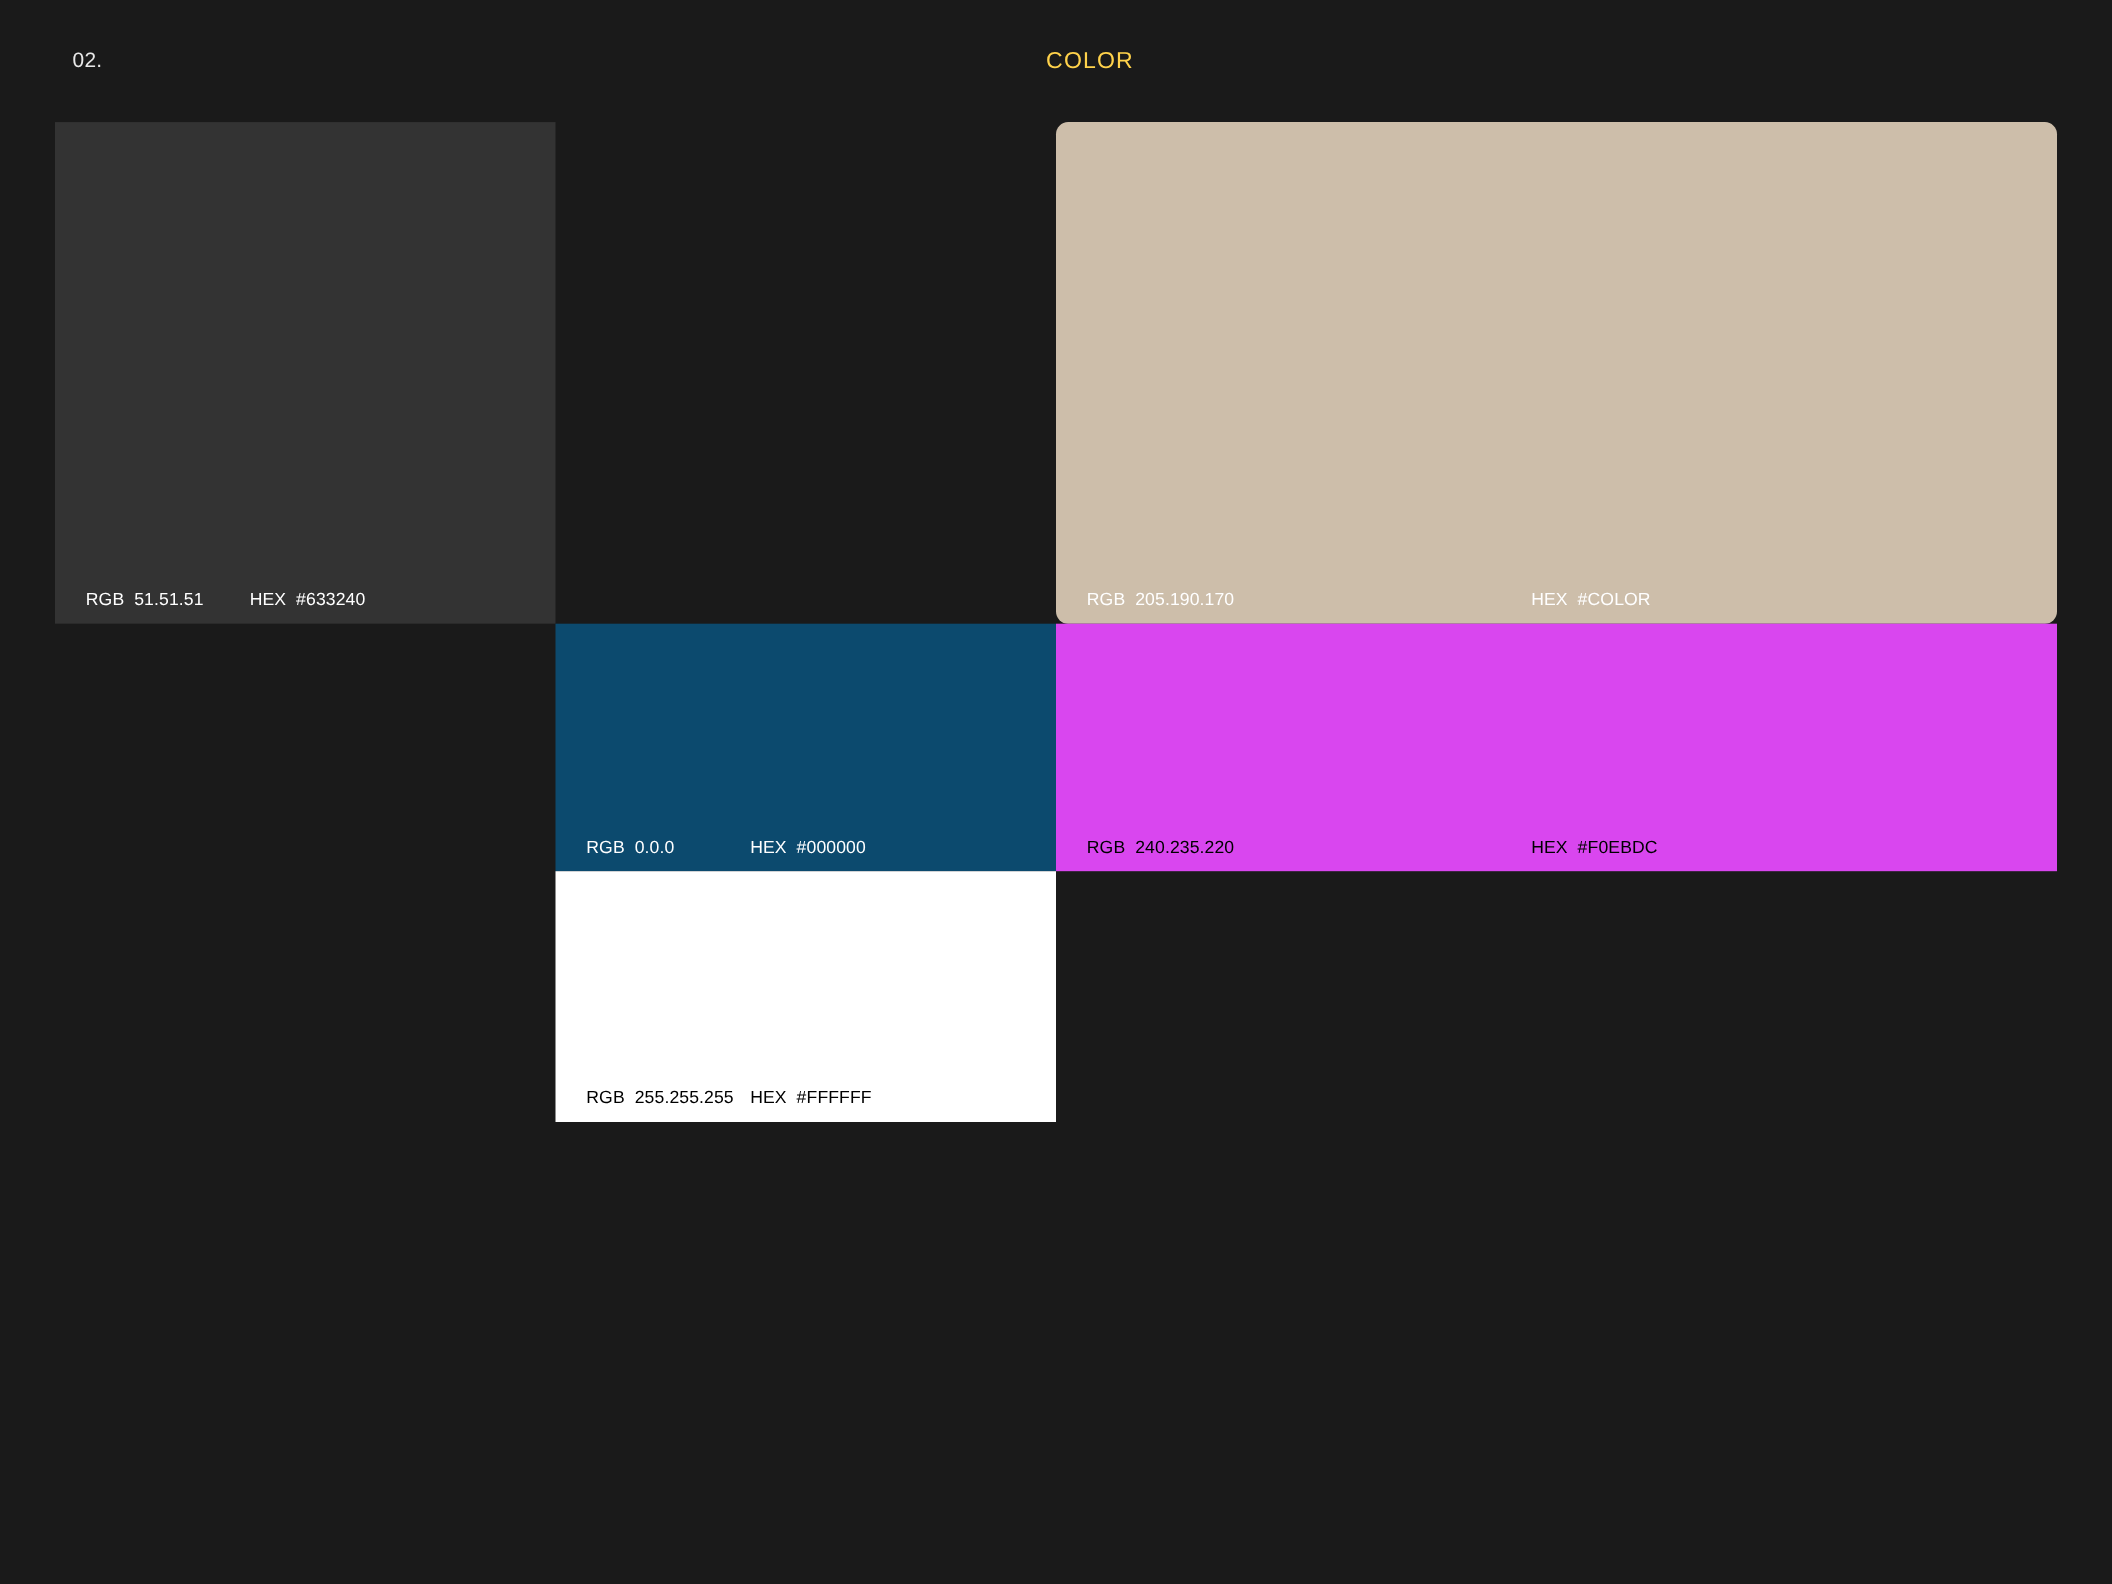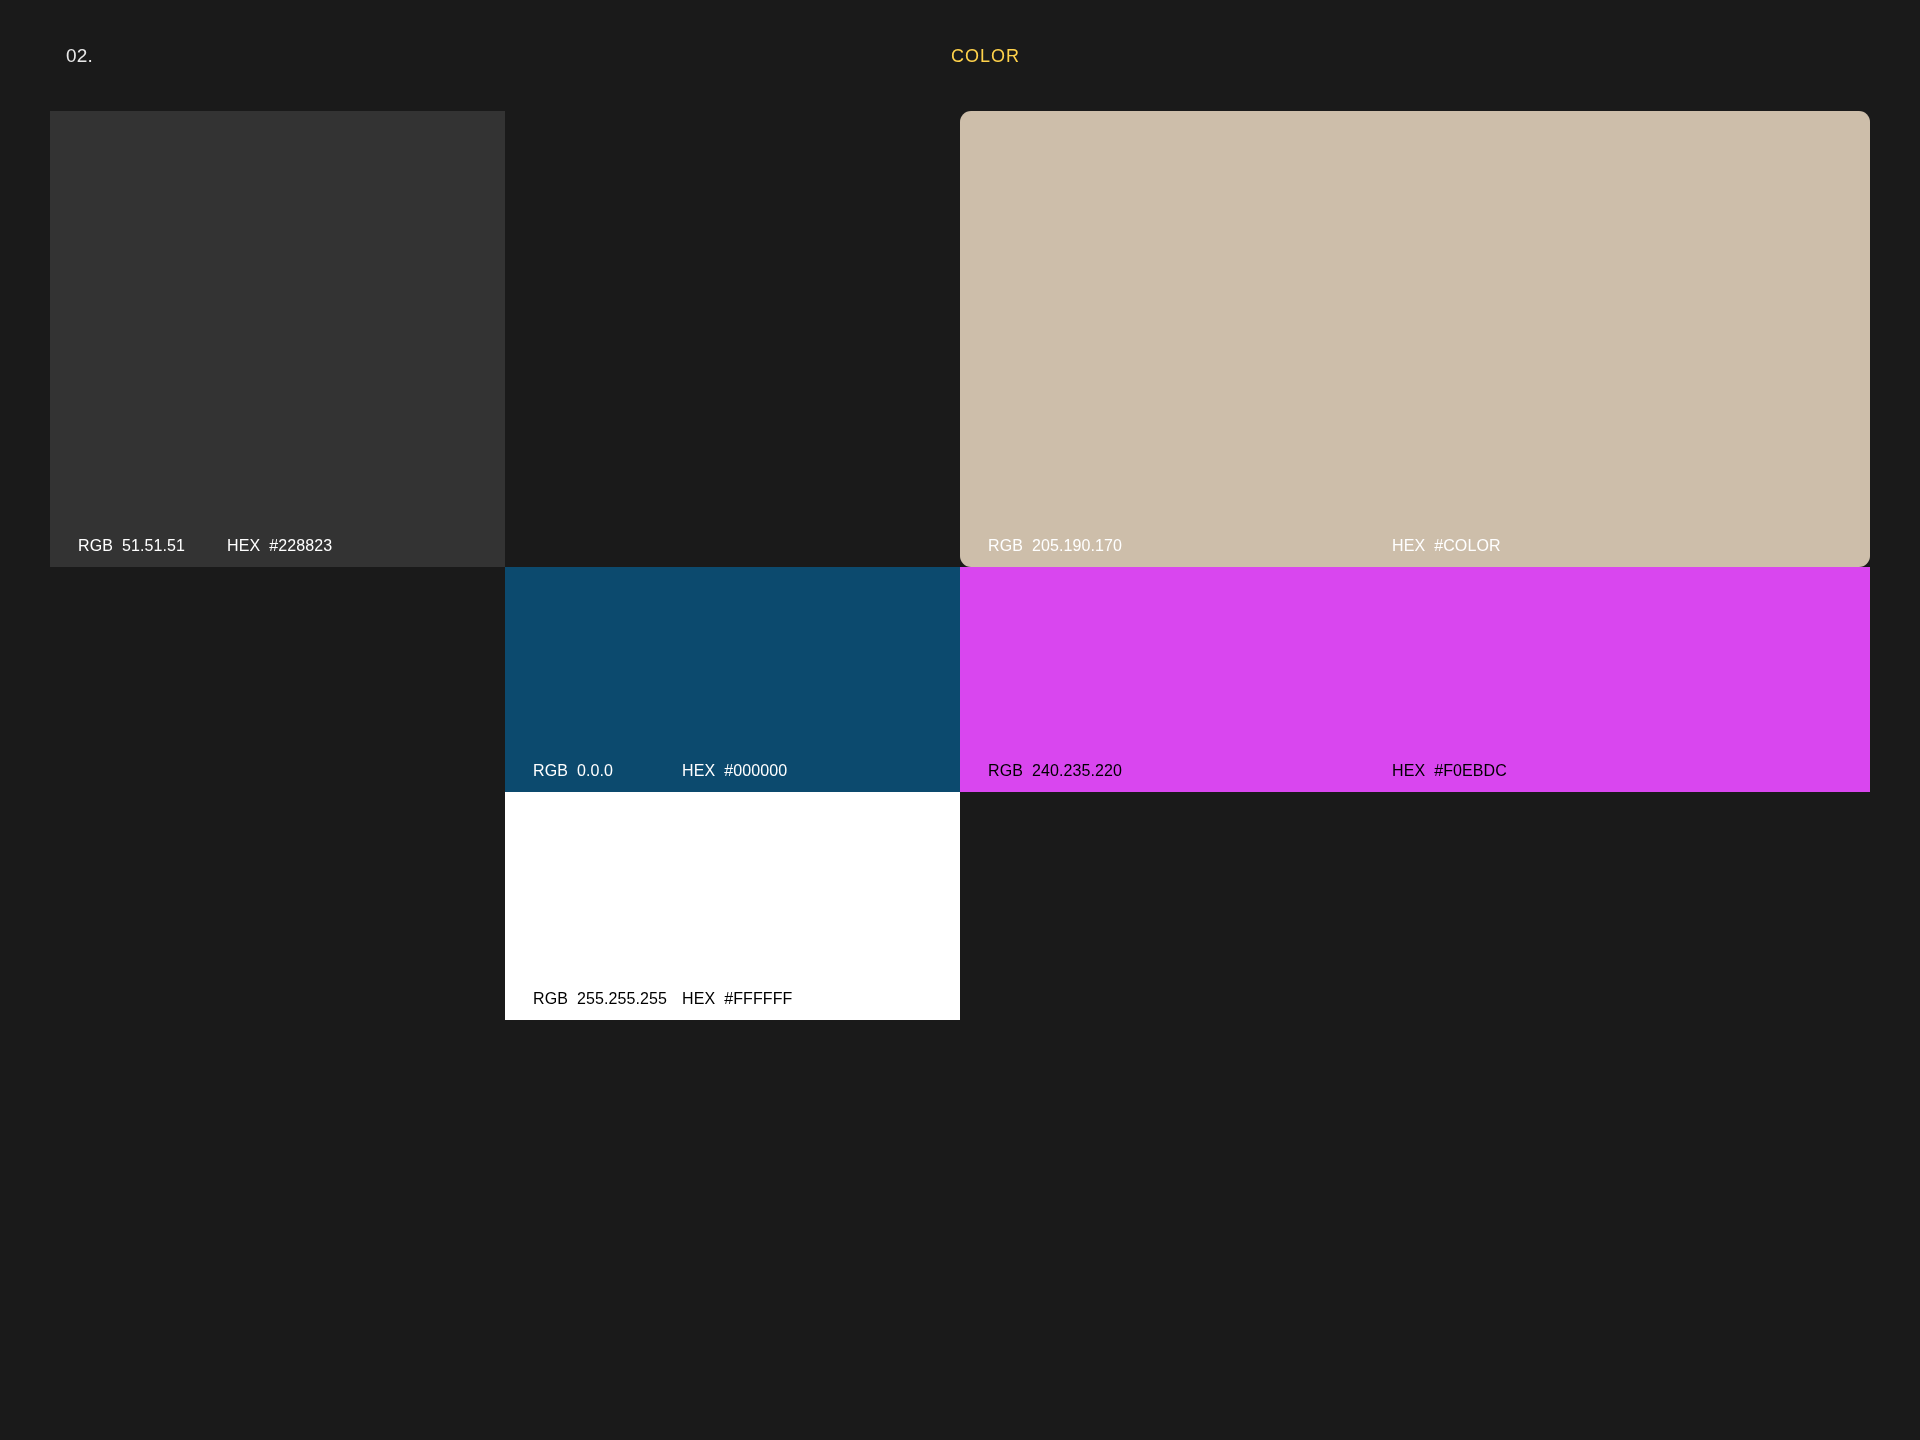--- a/index.html
+++ b/index.html
@@ -31,21 +31,21 @@
     font-size: 19px;
     line-height: 24px;
     color: #e8e8e8;
     letter-spacing: 0.2px;
     font-weight: 400;
   }
   .section-title {
     position: absolute;
     left: 935px;
     top: 46px;
-    font-size: 18px;
+    font-size: 21px;
     line-height: 20px;
     color: #ffd24b;
     letter-spacing: 1.0px;
     font-weight: 400;
   }
 
   
   .swatch-grid {
     position: absolute;
     left: 0;
@@ -106,21 +106,21 @@
 </div>
 
 <div class="swatch-grid">
 
   <div class="swatch" id="swatch-gray">
     <div class="swatch-labels">
       <div class="label-group off-rgb-narrow txt-light">
         <span class="label-key">RGB</span><span class="label-val">51.51.51</span>
       </div>
       <div class="label-group off-hex-narrow txt-light">
-        <span class="label-key">HEX</span><span class="label-val">#228823</span>
+        <span class="label-key">HEX</span><span class="label-val">#633240</span>
       </div>
     </div>
   </div>
 
 
   <div class="swatch" id="swatch-tan">
     <div class="swatch-labels">
       <div class="label-group off-rgb-wide txt-light">
         <span class="label-key">RGB</span><span class="label-val">205.190.170</span>
       </div>

